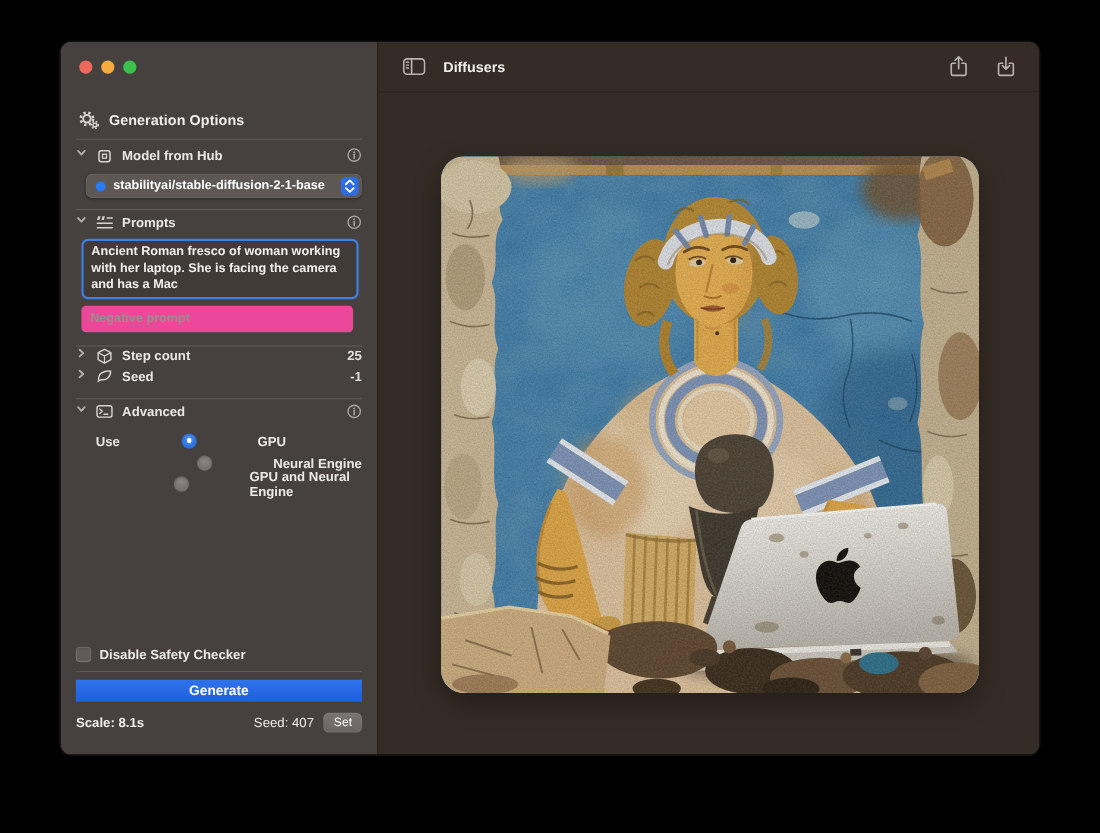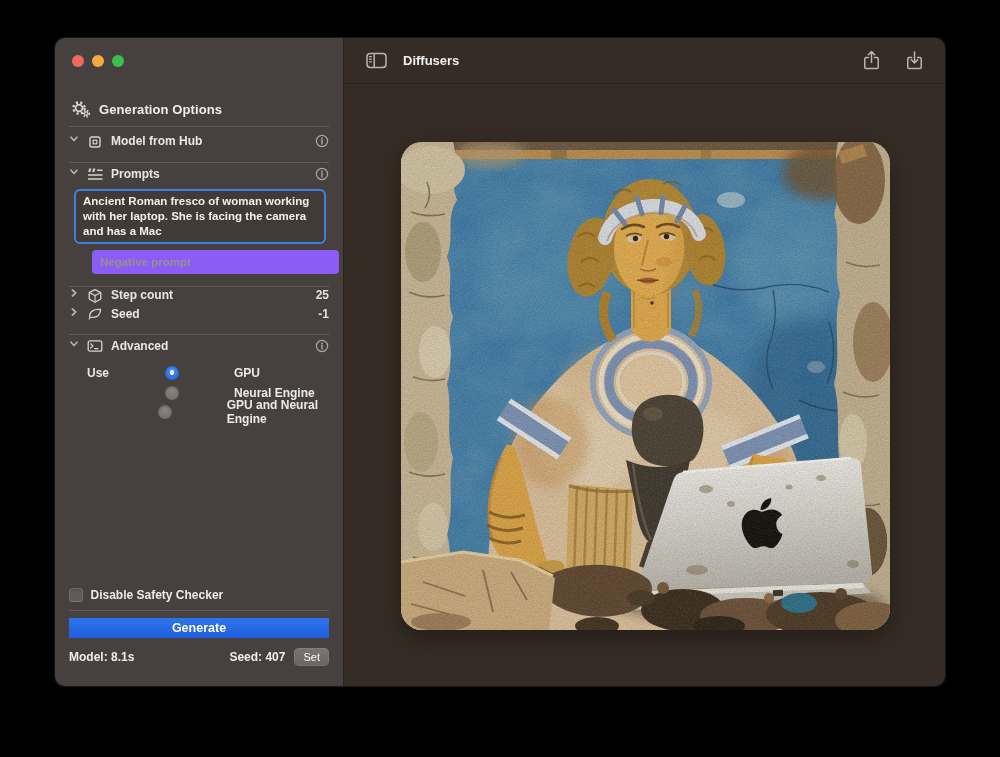--- a/index.html
+++ b/index.html
@@ -42,27 +42,27 @@
   .model-select .bdot { width:9px; height:9px; border-radius:50%; background:#2a79f6; flex:none; }
   .model-select .mval { font-size:11.5px; font-weight:600; color:#fff; margin-left:7px;
     white-space:nowrap; overflow:hidden; flex:1; }
   .stepper { width:16px; height:17px; background:#2d6ce5; border-radius:4.5px; flex:none;
     display:flex; flex-direction:column; align-items:center; justify-content:center; gap:1px; margin-left:4px; }
 
   .prompt-box { margin:4px 3px 0 5px; height:55px; background:#413b38; border:2px solid #3f7fe2;
     border-radius:6px; color:#f2f0ee; font-family:"Liberation Sans",sans-serif; font-size:11.5px;
     font-weight:bold; line-height:15px; padding:3px 7px; resize:none; overflow:hidden; outline:none; display:block;
     width:calc(100% - 8px); }
-  .neg-input { margin:6px 8px 0 23px; height:17px; background:#8b5cf6; border:none; border-radius:4px;
+  .neg-input { margin:6px 8px 0 5px; height:17px; background:#ec4899; border:none; border-radius:4px;
     font-family:"Liberation Sans",sans-serif; font-size:11.5px; font-weight:bold; color:#efedec;
     padding:12px 8px; outline:none; width:calc(100% - 13px); display:block; }
   .neg-input::placeholder { color:#96918d; font-weight:bold; }
 
   .use-row { display:flex; align-items:center; height:17px; margin-top:7px; padding-left:18px;gap:48px; }
-  .use-row.r2 { margin-top:3px; } .use-row.r3 { margin-top:2px; }
+  .use-row.r2 { margin-top:3px;justify-content:flex-end; } .use-row.r3 { margin-top:2px; }
   .use-lbl { font-size:12px; font-weight:600; width:30px; }
   .use-row.r2 .use-lbl, .use-row.r3 .use-lbl { visibility:hidden; }
   .radio { width:14px; height:14px; border-radius:50%; flex:none;
     background:radial-gradient(circle at 50% 35%, #8a8580, #6e6964); box-shadow:inset 0 1px 2px rgba(0,0,0,.25); }
   .radio.sel { background:radial-gradient(circle at 50% 30%, #4a90f4, #1f63dd); }
   .radio.sel::after { content:""; display:block; width:4.5px; height:4.5px; background:#fff;
     border-radius:50%; margin:4.75px auto; }
   .radio-lbl { margin-left:7px; font-size:12px; font-weight:600; color:#eceae8; }
 
   .flex-spacer { flex:1; }
@@ -70,21 +70,21 @@
   .check-row { display:flex; align-items:flex-start; height:16px; }
   .checkbox { width:13.5px; height:13.5px; border-radius:3.5px; background:#605b57;
     box-shadow:inset 0 0 0 1px rgba(255,255,255,.16), inset 0 1.5px 2px rgba(0,0,0,.2); flex:none; }
   .check-lbl { margin-left:8px; font-size:12px; font-weight:600; color:#eceae8; }
 
   .generate-btn { margin-top:7px; height:20px; background:linear-gradient(#2f74ec,#1e5fdd);
     border:none; border-radius:0; color:#fff; font-family:"Liberation Sans",sans-serif;
     font-size:12.5px; font-weight:bold; width:100%; display:flex; align-items:center; justify-content:center; }
   .status-row { margin-top:10px; display:flex; align-items:center; height:18px; }
   .status-time { font-size:12px; font-weight:bold; color:#efedeb; }
-  .status-seed { margin-left:auto; font-size:12px; font-weight:bold; color:#efedeb; }
+  .status-seed { margin-left:auto; font-size:12px; font-weight:normal; color:#efedeb; }
   .set-btn { margin-left:9px; height:18px; padding:0 9px; background:linear-gradient(#7a7571,#6a6561);
     border-radius:5px; color:#fff; font-size:11px; font-weight:normal; display:flex; align-items:center;
     box-shadow:inset 0 0 0 .5px rgba(255,255,255,.15); }
 
   
   .main { flex:1; background:#352c25; display:flex; flex-direction:column; border-left:1px solid #2a221d; }
   .titlebar { height:46px; display:flex; align-items:center; padding:0 22px; flex:none;
     border-bottom:1px solid rgba(0,0,0,.22); }
   .tb-title { margin-left:16px; font-size:13px; font-weight:bold; color:#f1efed; }
   .tb-icons { margin-left:auto; display:flex; gap:26px; color:#b9b4af; }
@@ -138,20 +138,32 @@
         <span class="spacer"></span>
         <span class="info">
           <svg class="icon" width="14" height="14" viewBox="0 0 14 14">
               <circle cx="7" cy="7" r="5.6" fill="none" stroke="#aaa6a2" stroke-width="1.2"></circle>
               <circle cx="7" cy="4.4" r=".9" fill="#aaa6a2"></circle>
               <path d="M7,6.3 L7,10" stroke="#aaa6a2" stroke-width="1.4" stroke-linecap="round"></path>
             </svg>
         </span>
       </div>
 
+      <div class="model-select">
+        <span class="bdot"></span>
+        <span class="mval">stabilityai/stable-diffusion-2-1-base</span>
+        <span class="stepper">
+          <svg class="icon" width="10" height="6" viewBox="0 0 10 6">
+              <path d="M1.5,4.5 L5,1 L8.5,4.5" fill="none" stroke="#fff" stroke-width="1.7" stroke-linecap="round" stroke-linejoin="round"></path>
+            </svg>
+          <svg class="icon" width="10" height="6" viewBox="0 0 10 6">
+              <path d="M1.5,1 L5,4.5 L8.5,1" fill="none" stroke="#fff" stroke-width="1.7" stroke-linecap="round" stroke-linejoin="round"></path>
+            </svg>
+        </span>
+      </div>
 
       <hr class="divider d2">
 
       <div class="row prompts">
         <span class="chev">
           <svg class="icon" width="10" height="10" viewBox="0 0 10 10">
               <path d="M2,3.2 L5,6.5 L8,3.2" fill="none" stroke="#b3afab" stroke-width="1.7" stroke-linecap="round" stroke-linejoin="round"></path>
             </svg>
         </span>
         <span class="ric">
@@ -264,21 +276,21 @@
       <div class="check-row">
         <span class="checkbox"></span>
         <span class="check-lbl">Disable Safety Checker</span>
       </div>
 
       <hr class="divider d5">
 
       <button class="generate-btn">Generate</button>
 
       <div class="status-row">
-        <span class="status-time">Model: 8.1s</span>
+        <span class="status-time">Scale: 8.1s</span>
         <span class="status-seed">Seed: 407</span>
         <span class="set-btn">Set</span>
       </div>
       <div style="height:20px; flex:none;"></div>
     </aside>
 
     <main class="main">
       <div class="titlebar">
         <svg class="icon" width="21" height="17" viewBox="0 0 21 17">
           <rect x="1" y="1.5" width="19" height="14" rx="3.2" fill="none" stroke="#b9b4af" stroke-width="1.5"></rect>

